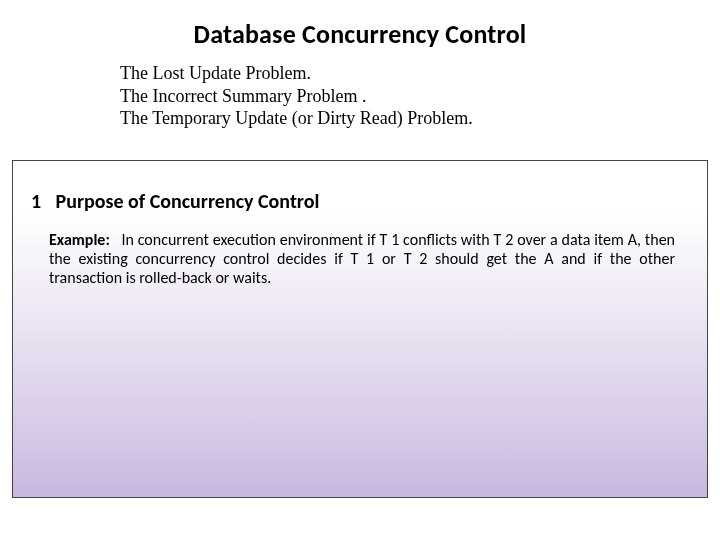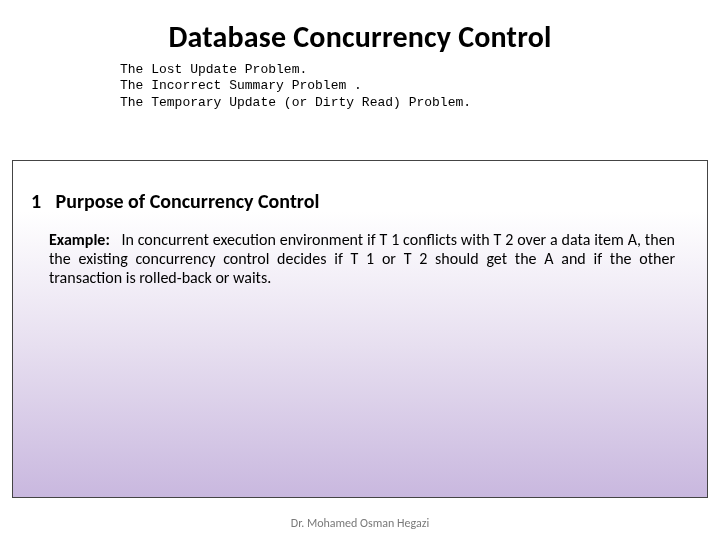--- a/index.html
+++ b/index.html
@@ -17,31 +17,31 @@
     width: 720px;
     height: 540px;
     box-sizing: border-box;
   }
   .title {
     position: absolute;
     top: 18px;
     left: 0;
     width: 720px;
     text-align: center;
-    font-size: 30px;
+    font-size: 26px;
     font-weight: 700;
     letter-spacing: 0.2px;
   }
   .sublist {
     position: absolute;
     top: 62px;
     left: 120px;
     width: 530px;
-    font-family: Liberation Mono, monospace;
-    font-size: 13px;
+    font-family: Liberation Serif, serif;
+    font-size: 18px;
     line-height: 1.25;
     color: #000;
   }
   .content-box {
     position: absolute;
     top: 160px;
     left: 12px;
     width: 696px;
     height: 338px;
     box-sizing: border-box;
@@ -114,15 +114,14 @@
     <div class="sec-heading">
       <span class="sec-num">1</span>
       <span>Purpose of Concurrency Control</span>
     </div>
     <div class="example">
       <span class="example-label">Example:</span>
       &nbsp;&nbsp;<span>In concurrent execution environment if T 1 conflicts with T 2 over a data item A, then the existing concurrency control decides if T 1 or T 2 should get the A and if the other transaction is rolled-back or waits.</span>
     </div>
   </div>
 
-  <div class="footer">Dr. Mohamed Osman Hegazi</div>
 
 </div>
 
 </body></html>

